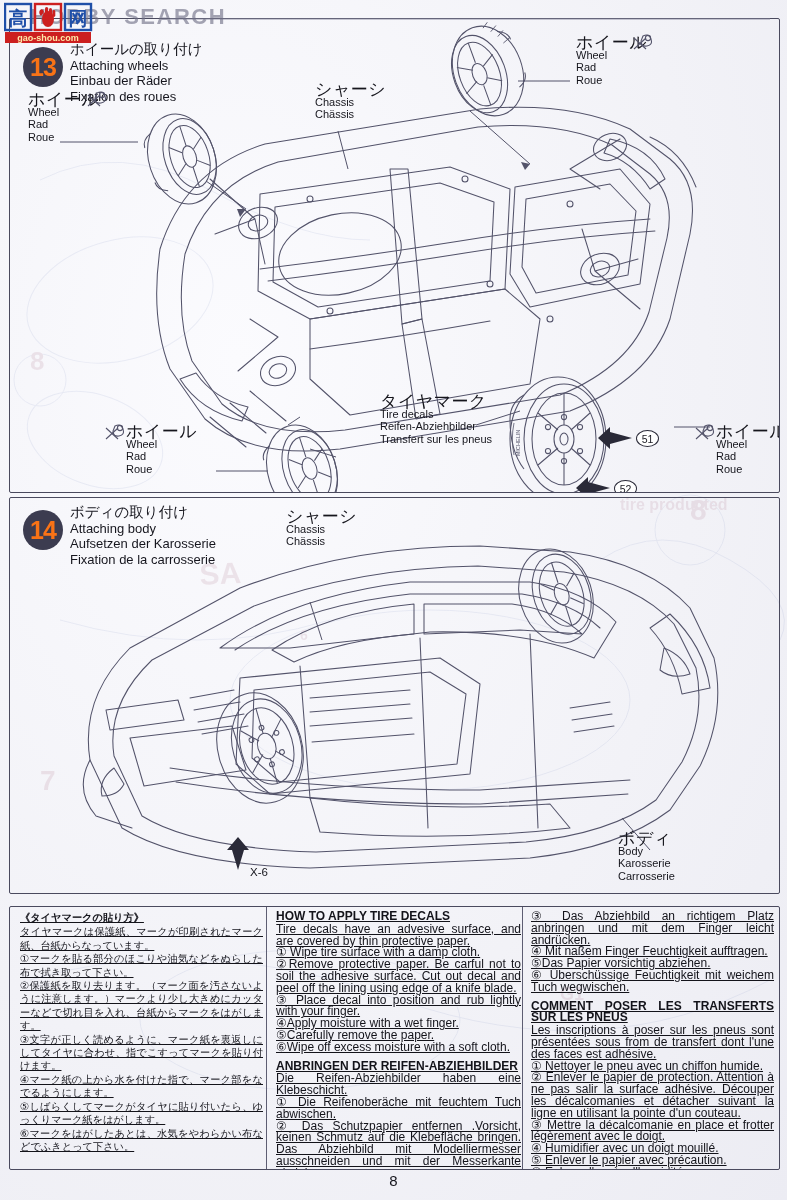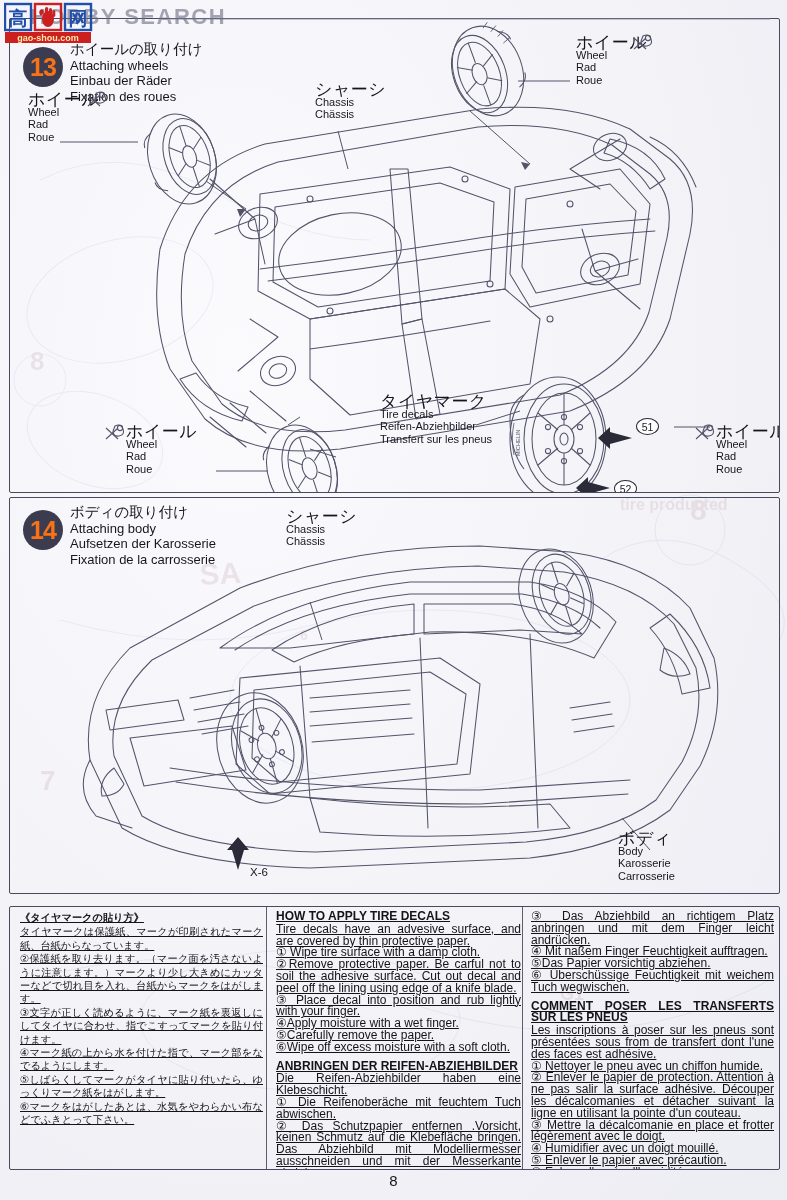--- a/index.html
+++ b/index.html
@@ -345,21 +345,21 @@
     </div>
     <svg style="position:absolute;left:682px;top:404px;" width="24" height="20" viewBox="0 0 24 20">
       <g stroke="#53536a" fill="none" stroke-width="1.1">
         <path d="M4 16 L16 5"></path>
           <path d="M4 5 L16 16"></path>
         <path d="M13 3 q6 -3 8 3 q2 6 -4 7 q-6 1 -6 -5z"></path>
         <circle cx="18" cy="5" r="2.6"></circle>
       </g>
     </svg>
 
-    <div class="partnum" style="left:626px;top:399px;">51</div>
+    <div class="partnum" style="left:626px;top:411px;">51</div>
     <div class="partnum" style="left:604px;top:461px;">52</div>
   </div>
 
   <div class="panel" id="panel-14">
 
     <svg class="art" width="769" height="395" viewBox="0 0 769 395">
       <g fill="none" stroke="#53536a" stroke-width="1.05" stroke-linejoin="round" stroke-linecap="round">
 
         <path d="M80 262 Q70 200 120 150 L230 90 Q340 48 470 48 L560 54 Q640 66 680 110
                  L704 160 Q716 215 690 268 L660 312 Q610 350 520 360 L300 370
@@ -460,20 +460,21 @@
     <div class="xlabel" style="left:240px;top:368px;">X-6</div>
   </div>
 
   <div class="panel" id="panel-notes">
     <div class="divider" style="left:256px;"></div>
     <div class="divider" style="left:512px;"></div>
 
     <div class="notes-col jp" id="notes-jp">
       <span class="notes-h">《タイヤマークの貼り方》</span>
       <span class="notes-p">タイヤマークは保護紙、マークが印刷されたマーク紙、台紙からなっています。</span>
+      <span class="notes-p">①マークを貼る部分のほこりや油気などをぬらした布で拭き取って下さい。</span>
       <span class="notes-p">②保護紙を取り去ります。（マーク面を汚さないように注意します。）マークより少し大きめにカッターなどで切れ目を入れ、台紙からマークをはがします。</span>
       <span class="notes-p">③文字が正しく読めるように、マーク紙を裏返しにしてタイヤに合わせ、指でこすってマークを貼り付けます。</span>
       <span class="notes-p">④マーク紙の上から水を付けた指で、マーク部をなでるようにします。</span>
       <span class="notes-p">⑤しばらくしてマークがタイヤに貼り付いたら、ゆっくりマーク紙をはがします。</span>
       <span class="notes-p">⑥マークをはがしたあとは、水気をやわらかい布などでふきとって下さい。</span>
     </div>
 
     <div class="notes-col lat" id="notes-en">
       <span class="notes-h">HOW TO APPLY TIRE DECALS</span>
       <span class="notes-p">Tire decals have an advesive surface, and are covered by thin protective paper.</span>

